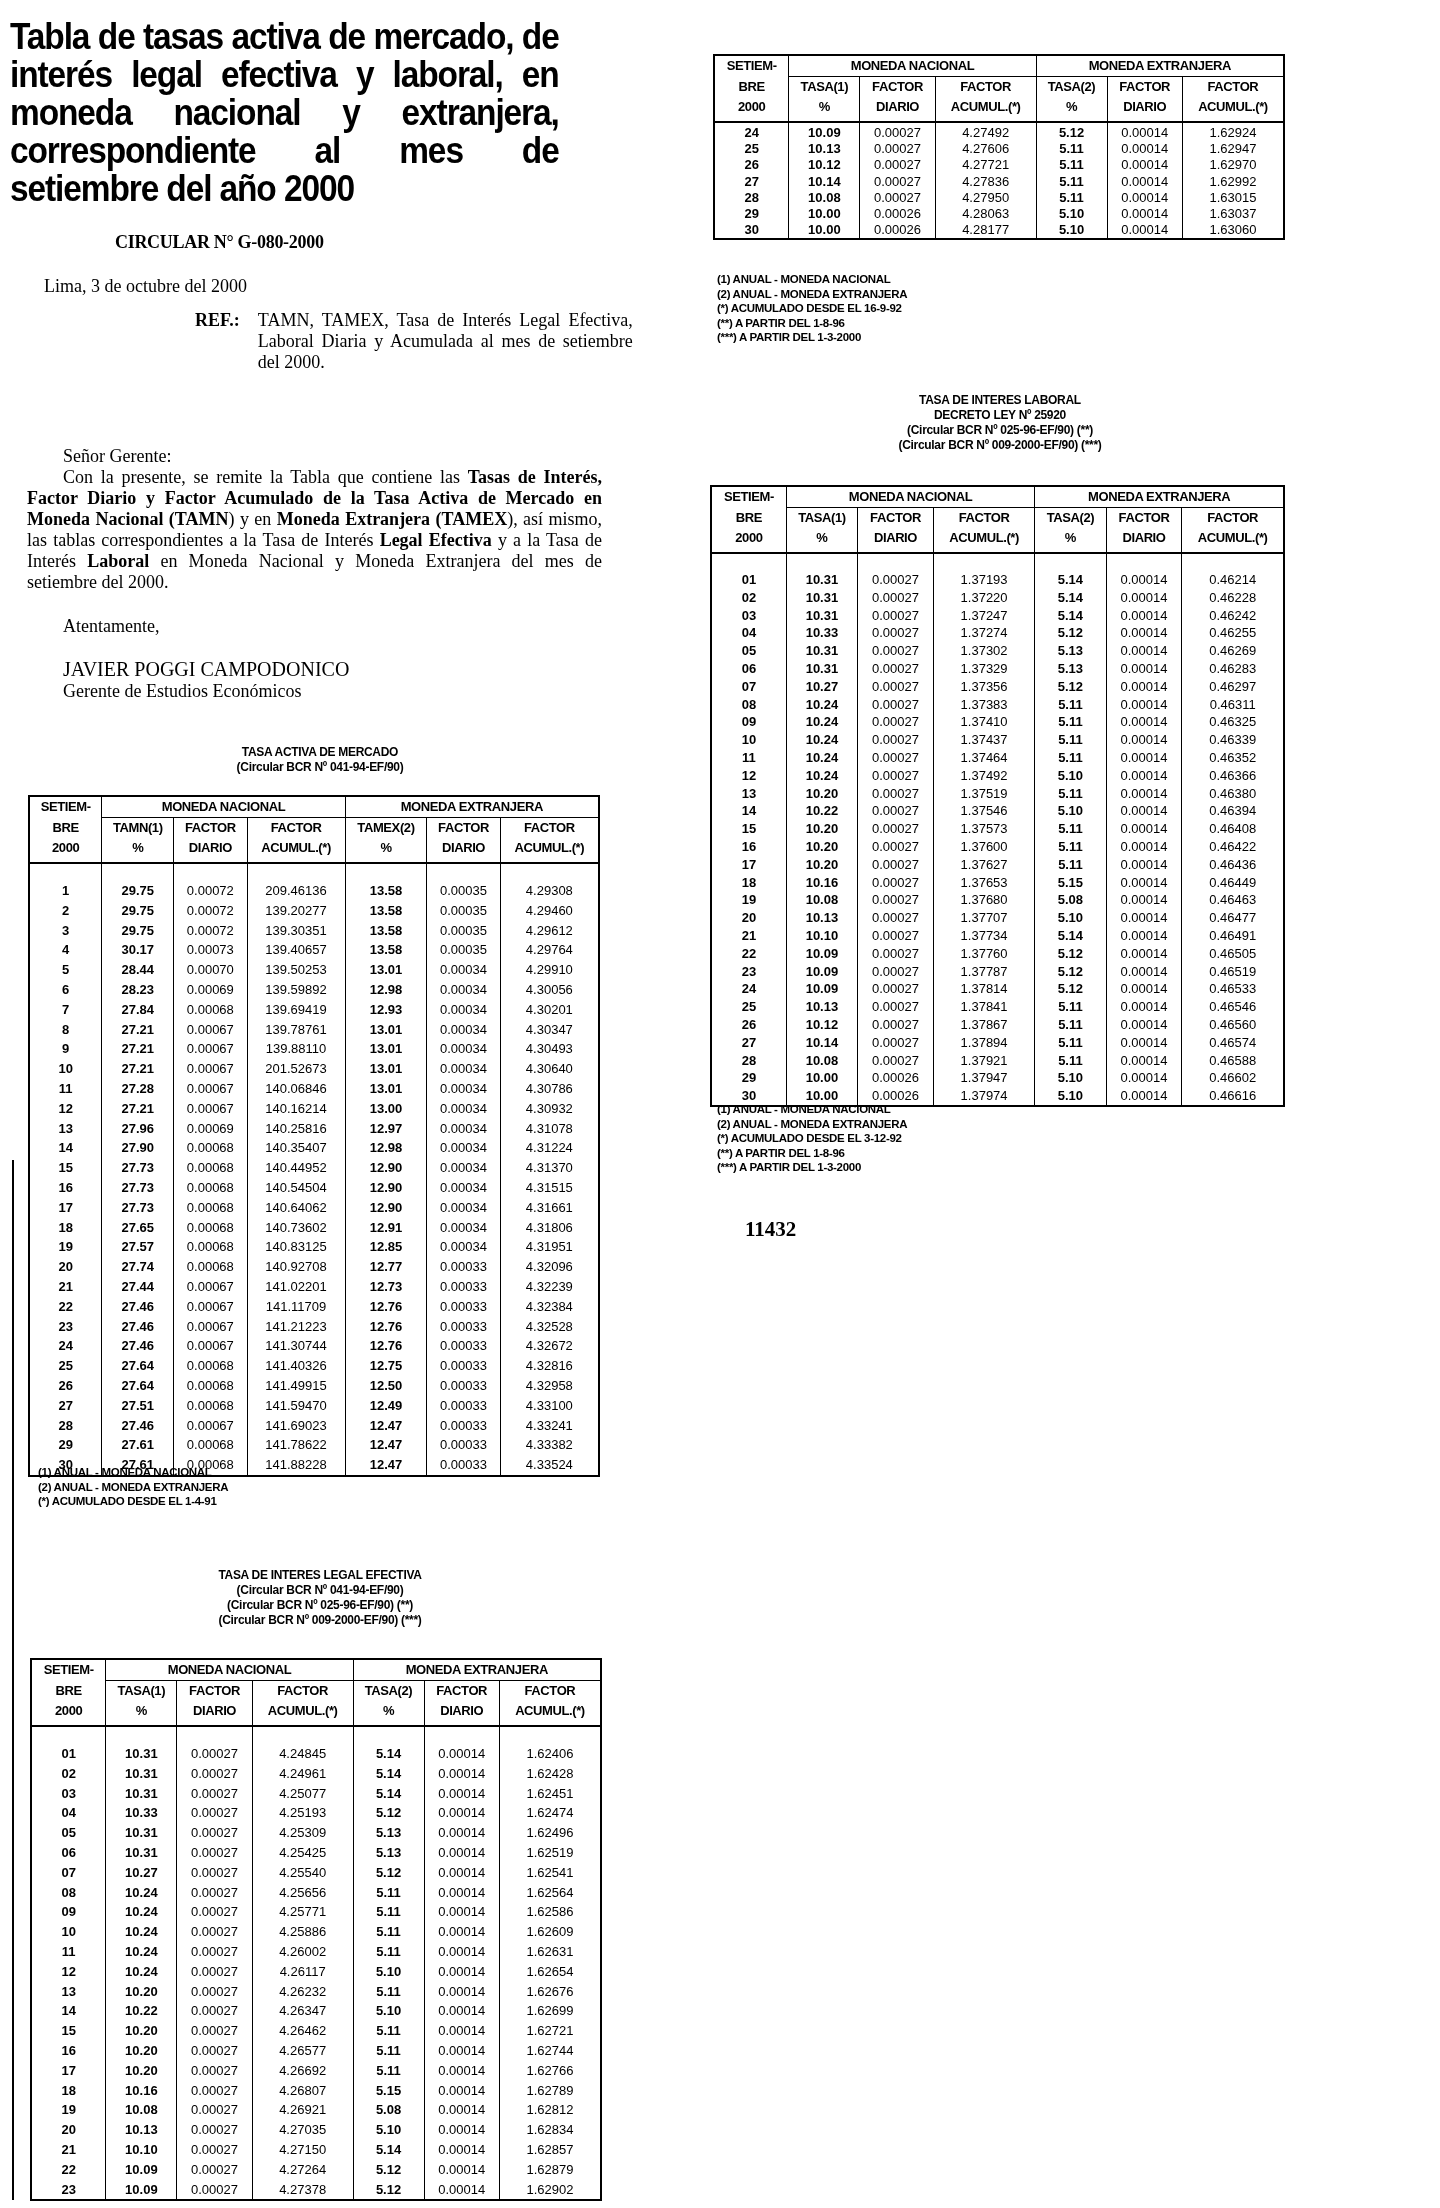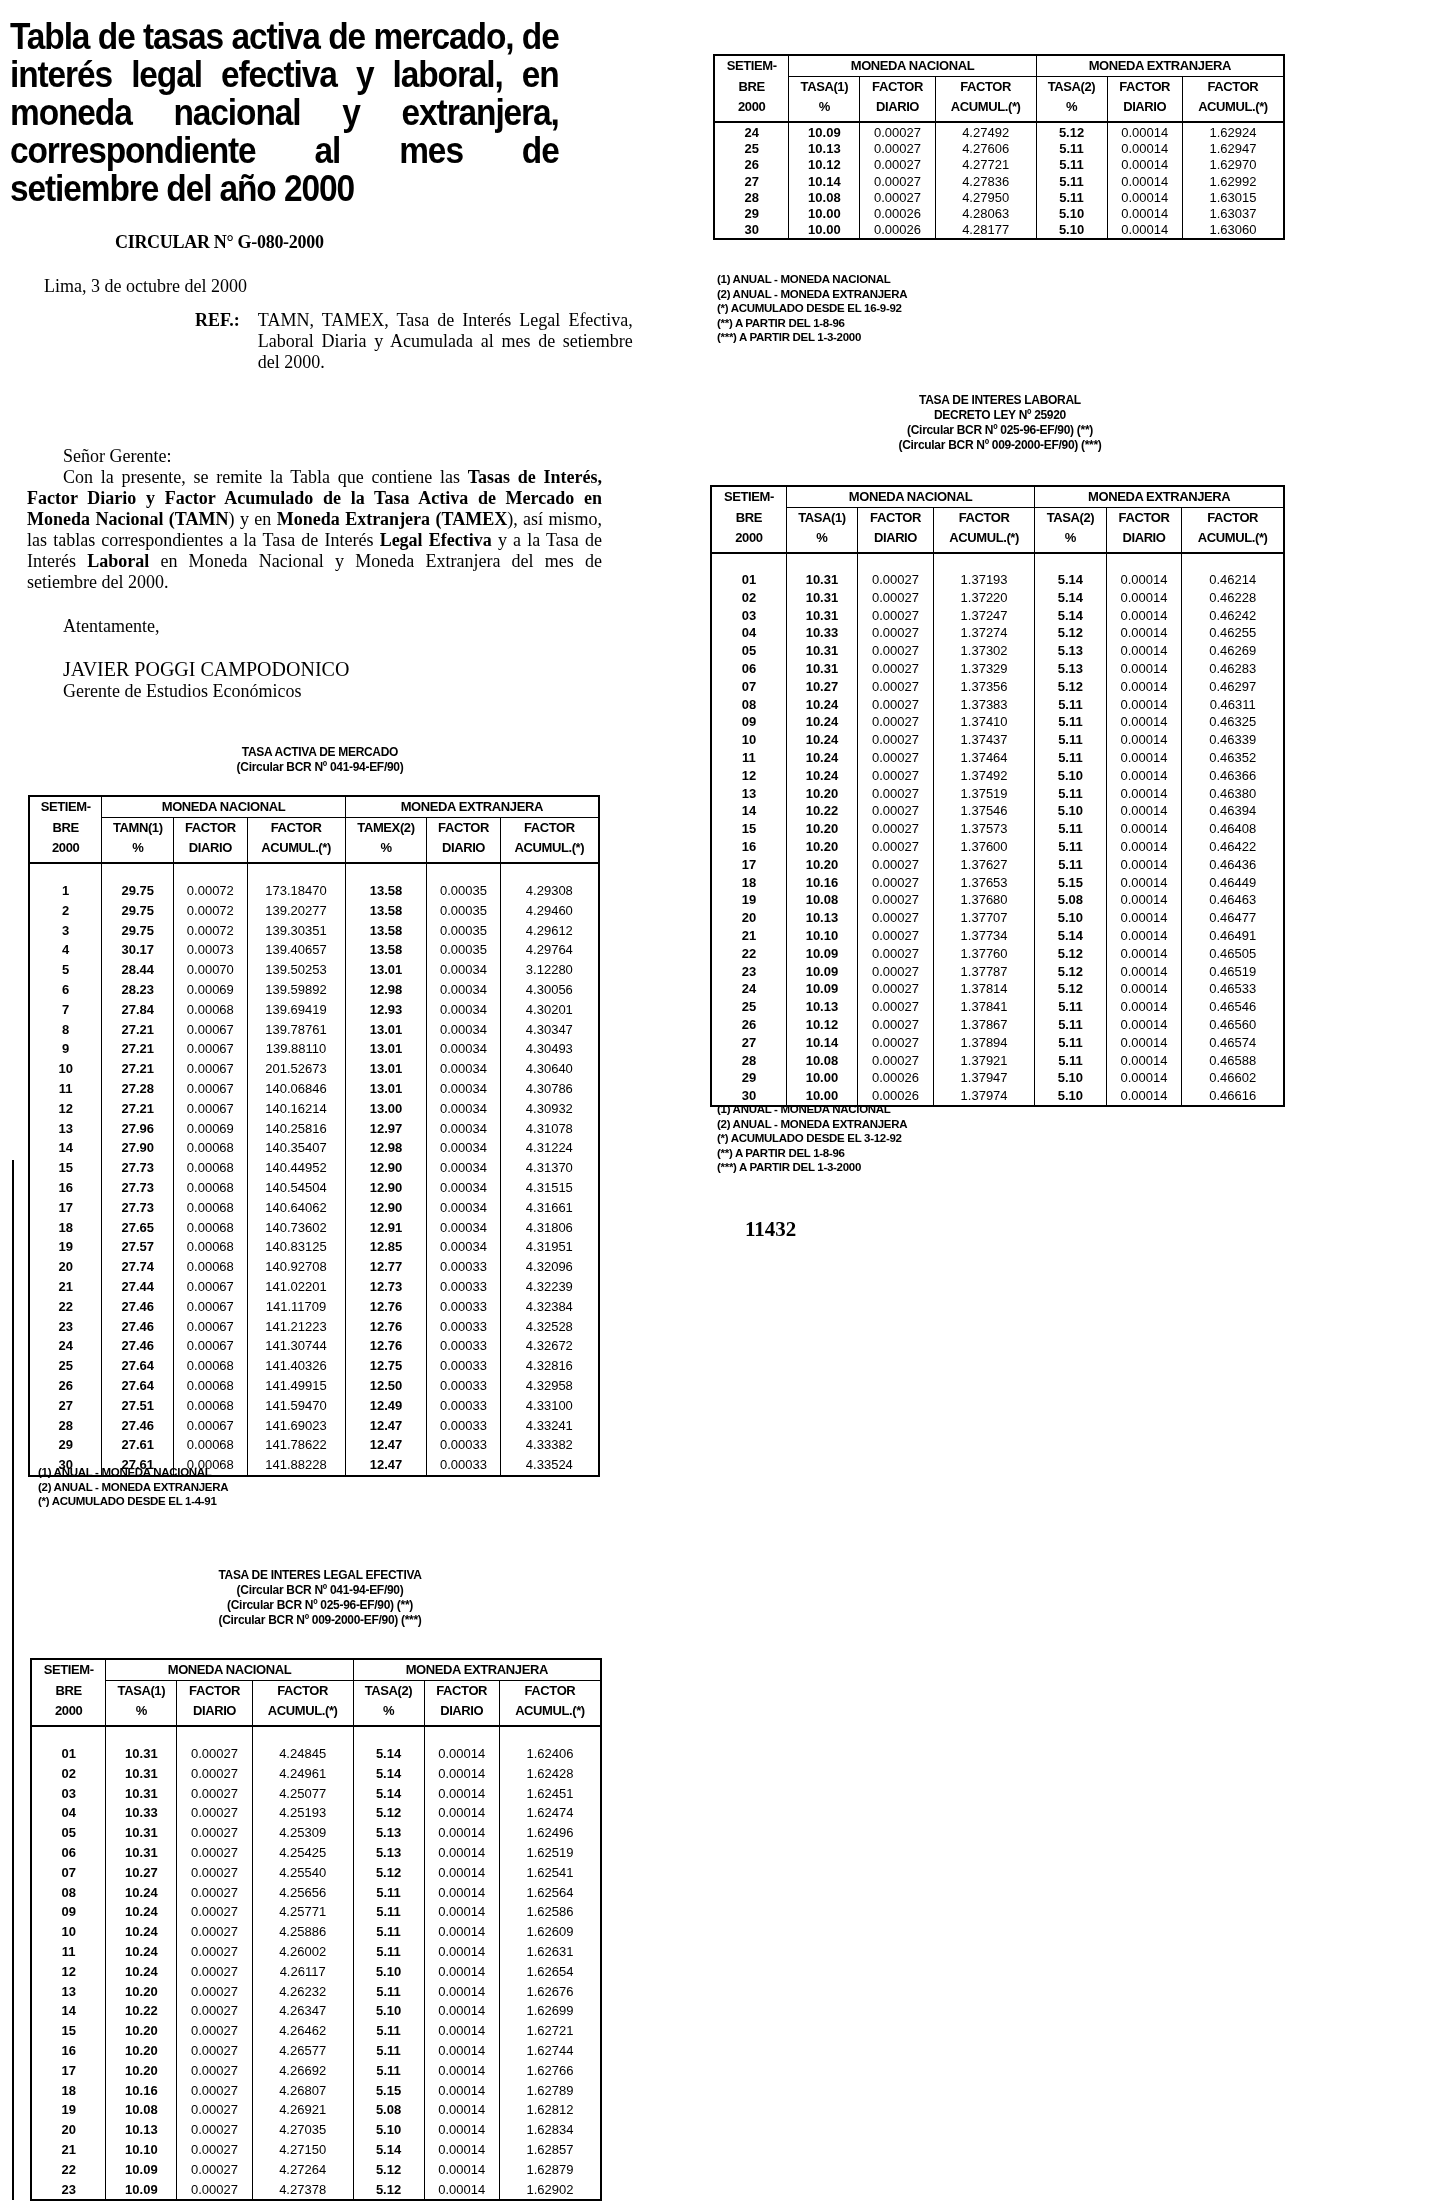--- a/index.html
+++ b/index.html
@@ -87,21 +87,21 @@
       <th>%</th>
       <th>DIARIO</th>
       <th>ACUMUL.(*)</th>
     </tr>
   </thead>
   <tbody>
       <tr>
         <td class="b">1</td>
         <td class="b">29.75</td>
         <td>0.00072</td>
-        <td>173.18470</td>
+        <td>209.46136</td>
         <td class="b">13.58</td>
         <td>0.00035</td>
         <td>4.29308</td>
       </tr>
       <tr>
         <td class="b">2</td>
         <td class="b">29.75</td>
         <td>0.00072</td>
         <td>139.20277</td>
         <td class="b">13.58</td>
@@ -126,21 +126,21 @@
         <td>0.00035</td>
         <td>4.29764</td>
       </tr>
       <tr>
         <td class="b">5</td>
         <td class="b">28.44</td>
         <td>0.00070</td>
         <td>139.50253</td>
         <td class="b">13.01</td>
         <td>0.00034</td>
-        <td>3.12280</td>
+        <td>4.29910</td>
       </tr>
       <tr>
         <td class="b">6</td>
         <td class="b">28.23</td>
         <td>0.00069</td>
         <td>139.59892</td>
         <td class="b">12.98</td>
         <td>0.00034</td>
         <td>4.30056</td>
       </tr>

